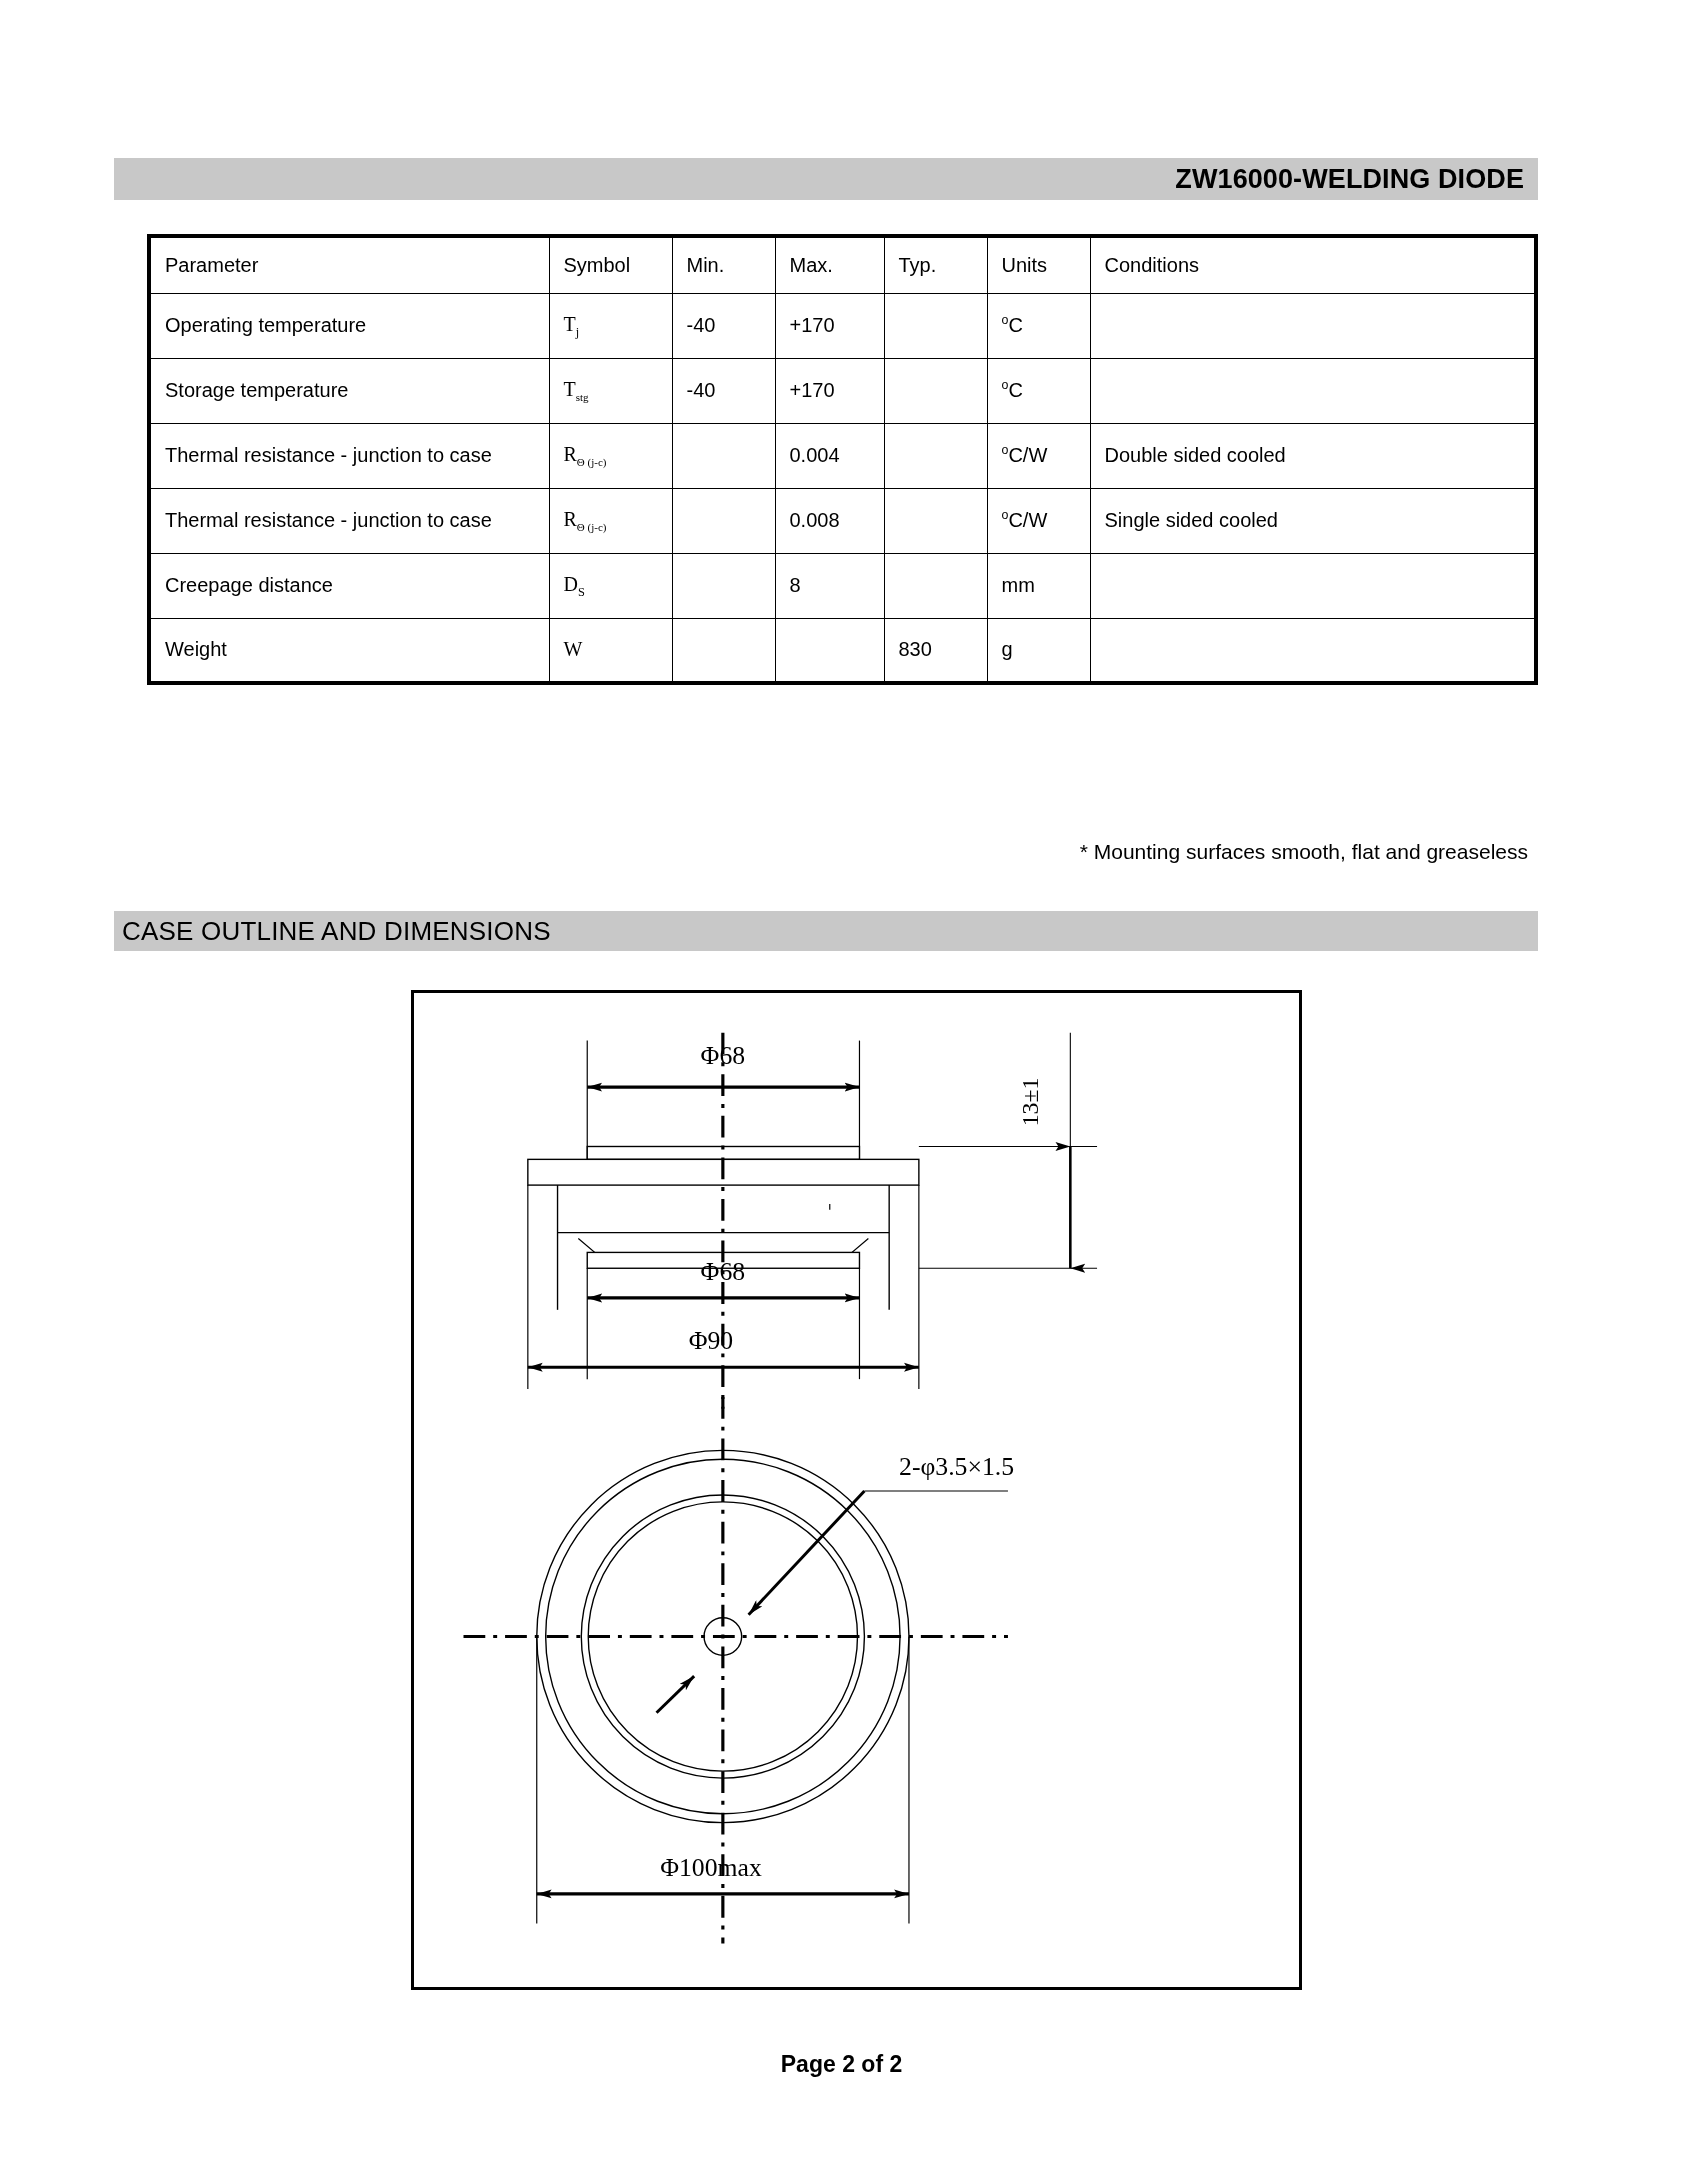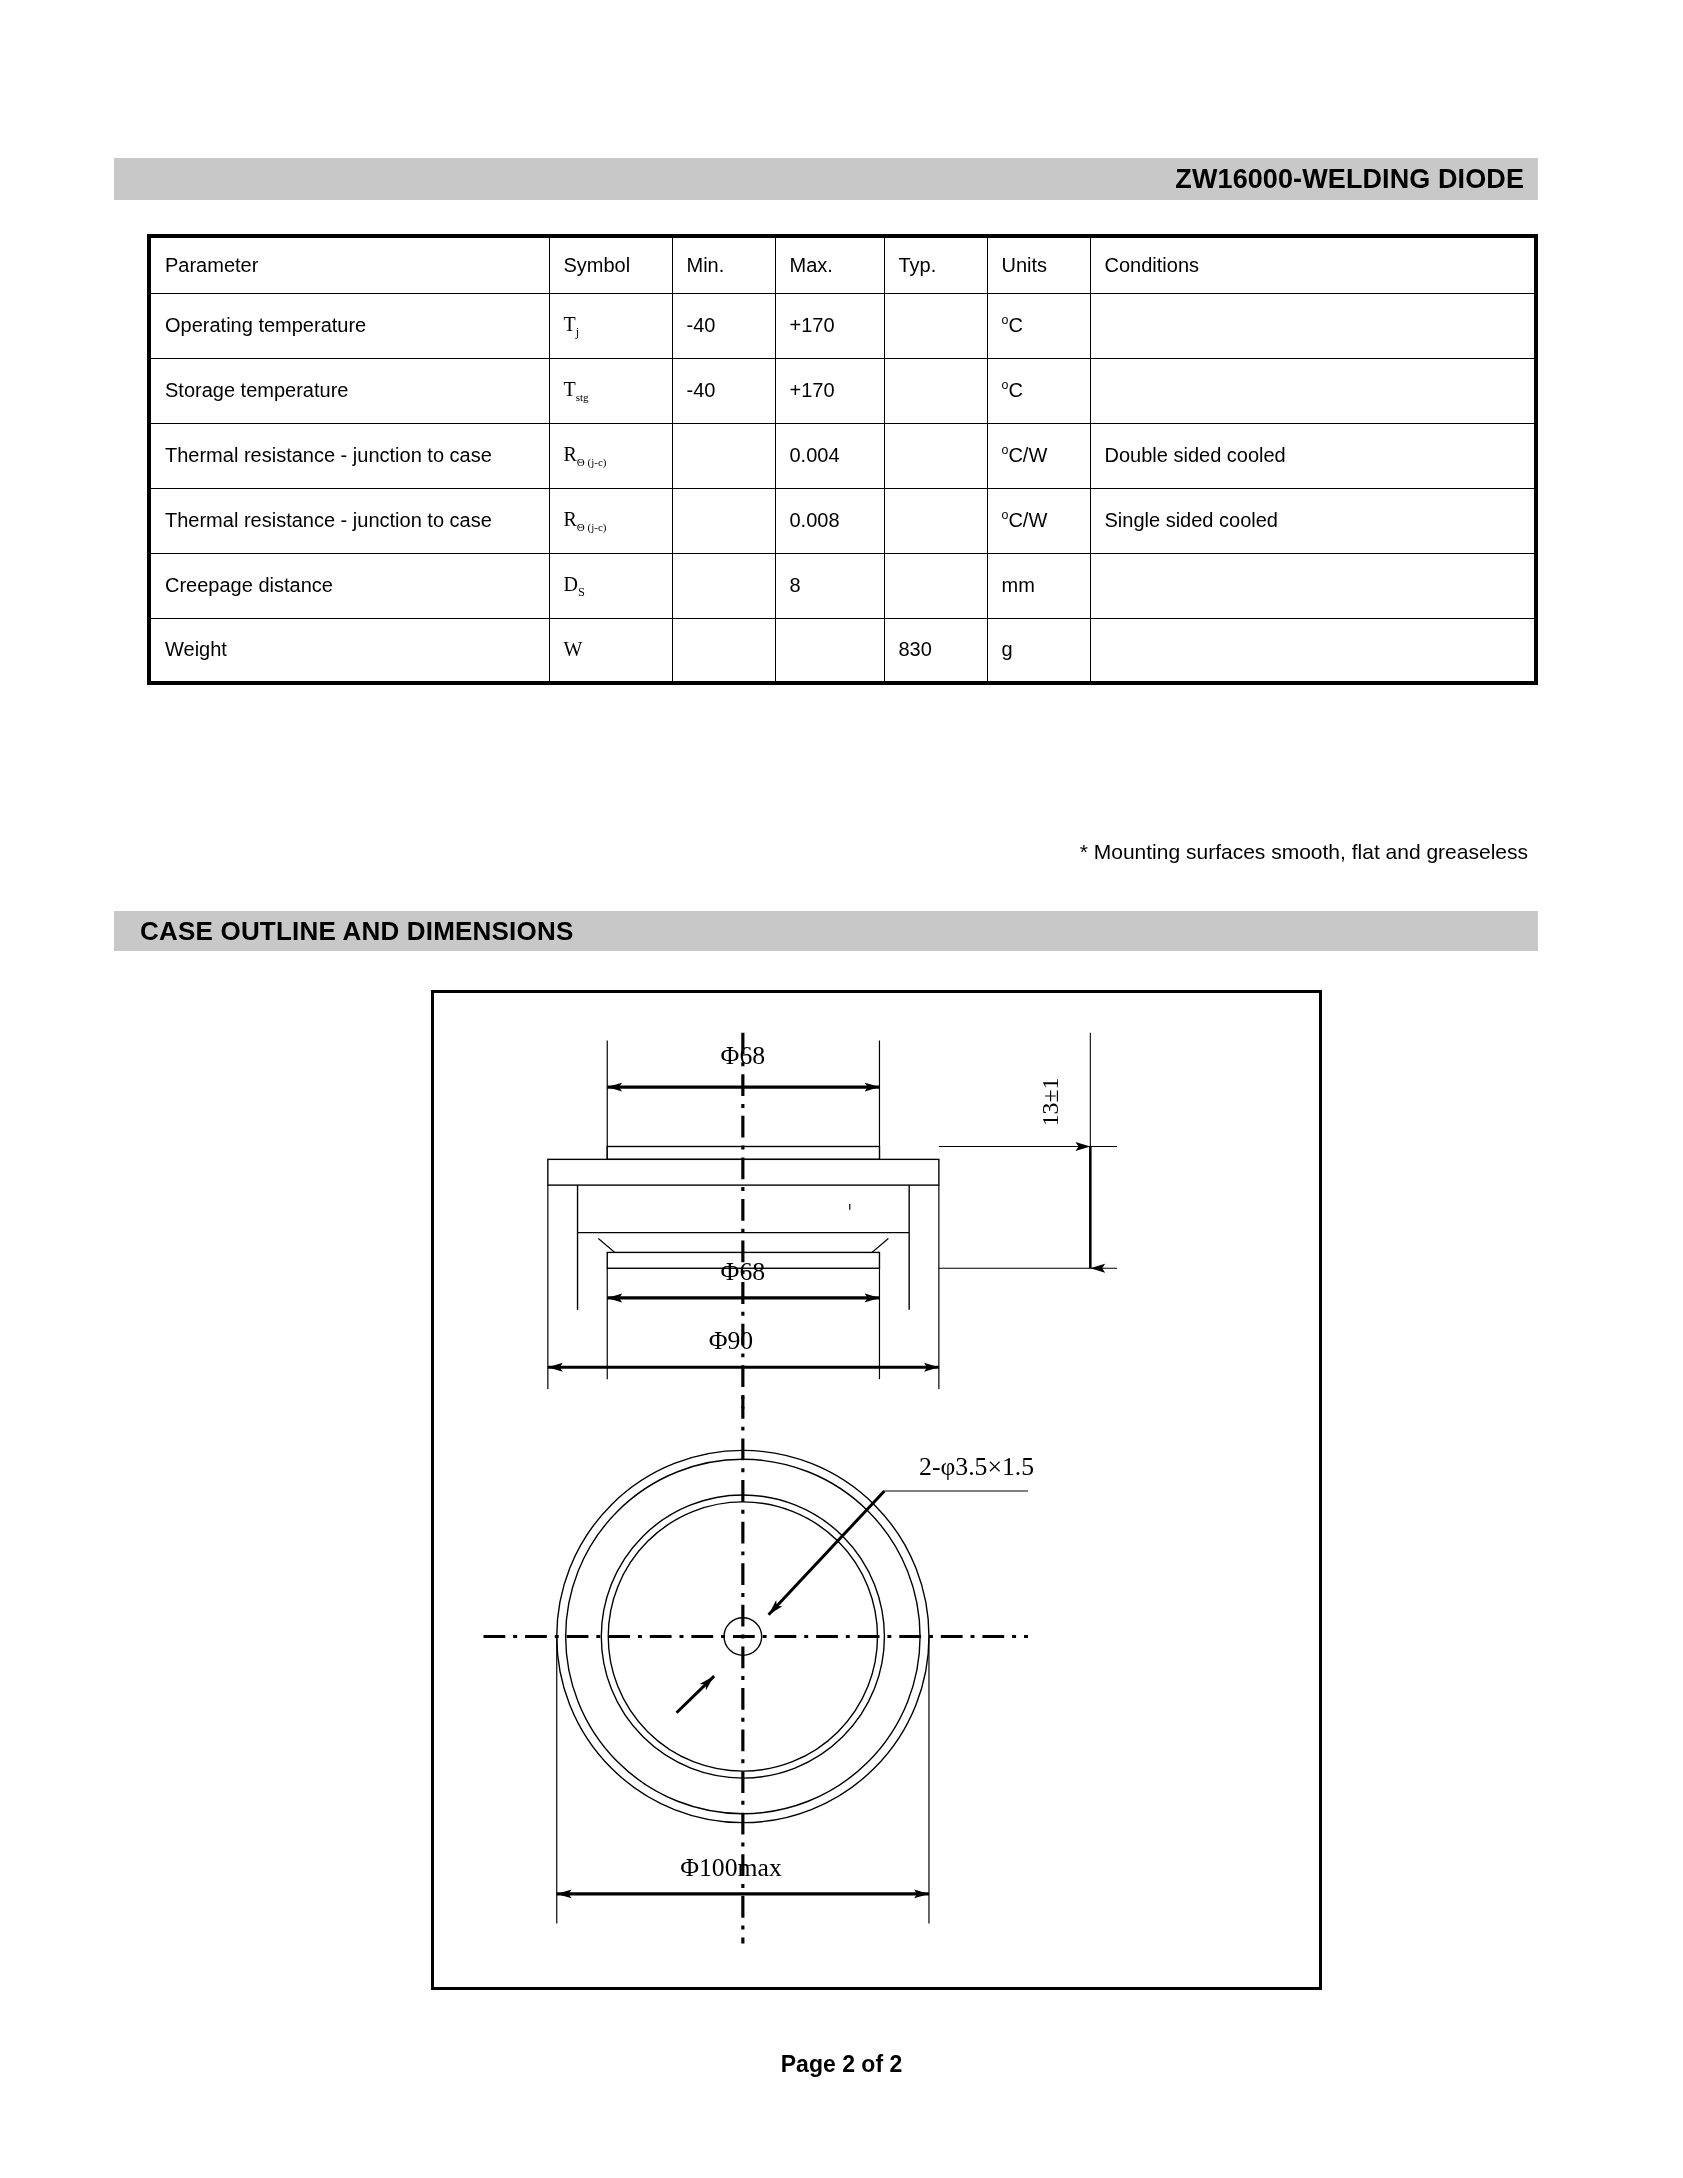--- a/index.html
+++ b/index.html
@@ -119,29 +119,28 @@
     width: 1424px;
     height: 40px;
     background: #c8c8c8;
     display: flex;
     align-items: center;
     box-sizing: border-box;
     padding-left: 8px;
   }
   .section-title {
     font-size: 26px;
-    font-weight: bold;
+    font-weight: normal;
     letter-spacing: 0.2px;
-    margin-left: 18px;
   }
 
   
   .drawing-frame {
     position: absolute;
-    left: 431px;
+    left: 411px;
     top: 990px;
     width: 891px;
     height: 1000px;
     border: 3px solid #000;
     box-sizing: border-box;
     background: #fff;
   }
   .drawing-frame svg { display: block; }
 
   

